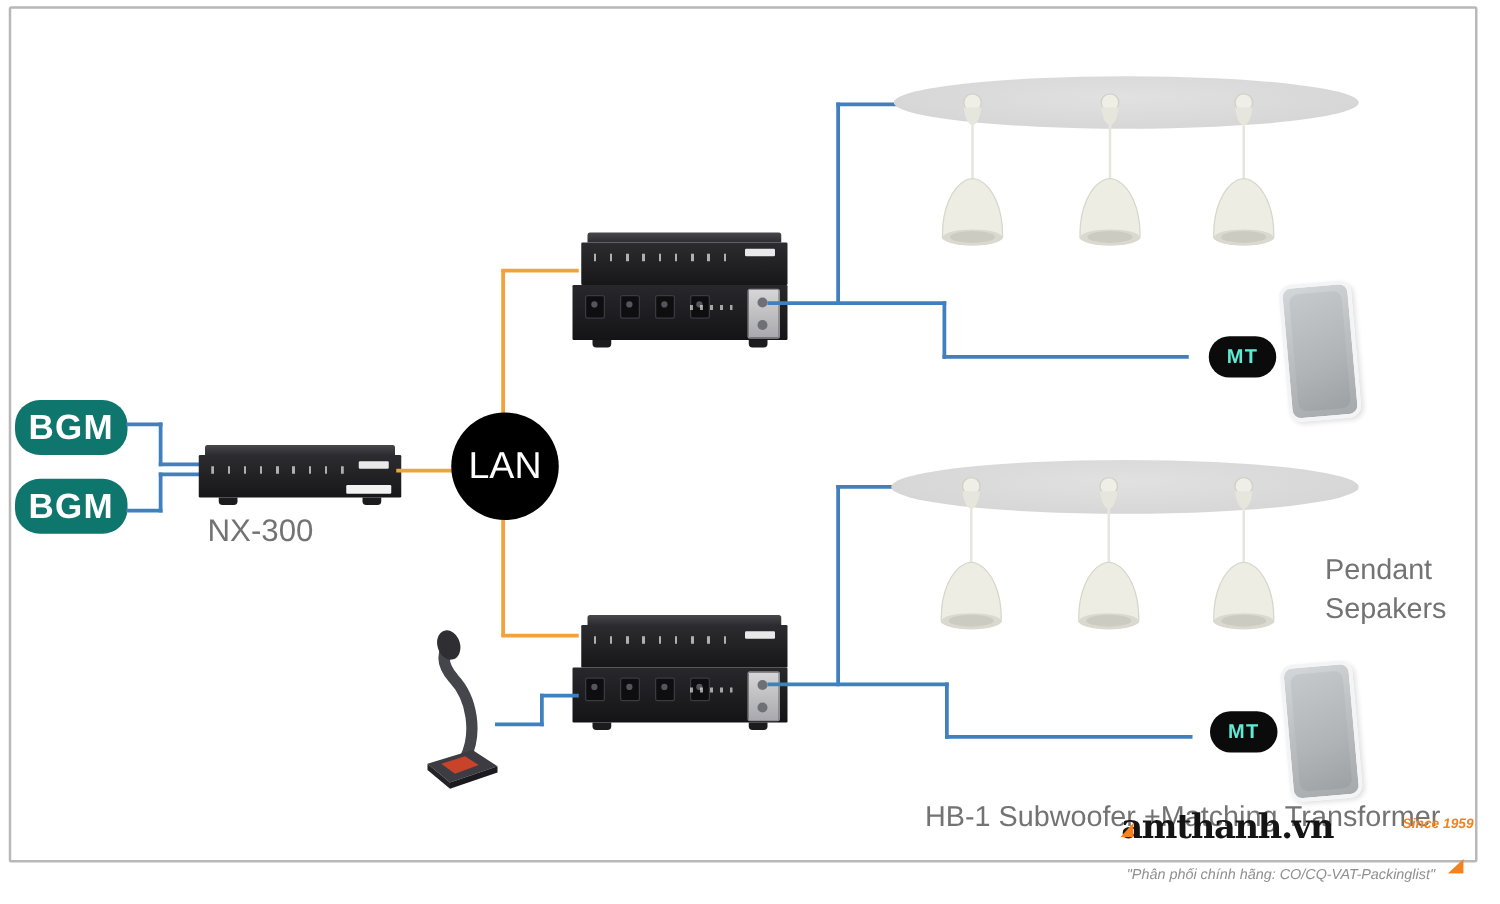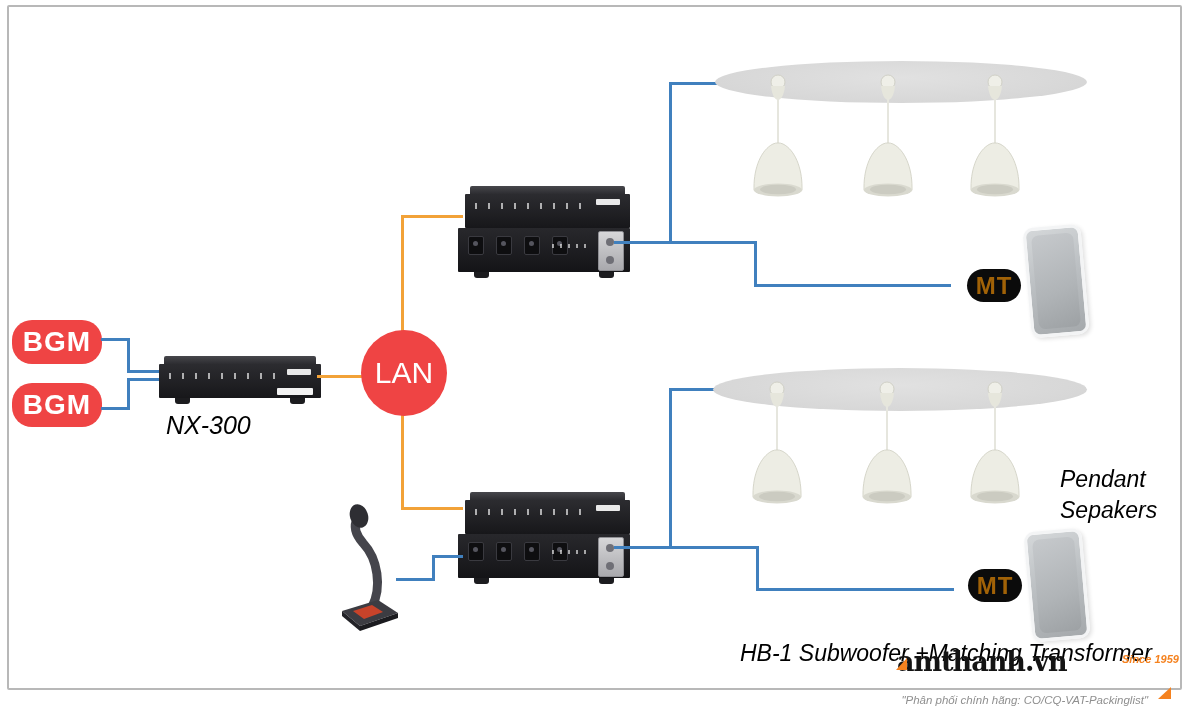--- a/index.html
+++ b/index.html
@@ -11,29 +11,29 @@
     position:absolute;left:7px;top:5px;width:1171px;height:681px;
     border:2px solid #b8b8b8;border-radius:2px;
     box-shadow:inset 0 0 0 1px #ffffff;
   }
   .line{position:absolute;}
   .bl{background:#4080BE;}
   .ol{background:#F2A238;}
 
   
   .bgm{
-    position:absolute;width:90px;height:44px;background:#ef4444;border-radius:20px;
+    position:absolute;width:90px;height:44px;background:#0f766e;border-radius:20px;
     color:#fff;font-weight:bold;font-size:28px;display:flex;align-items:center;justify-content:center;
     letter-spacing:1px;
   }
 
   
   .lan{
     position:absolute;left:361px;top:330px;width:86px;height:86px;border-radius:50%;
-    background:#ef4444;color:#fff;font-size:30px;display:flex;align-items:center;justify-content:center;
+    background:#000000;color:#fff;font-size:30px;display:flex;align-items:center;justify-content:center;
   }
 
   
   .device{position:absolute;}
   .dev-lid{height:8px;background:linear-gradient(180deg,#47474c,#2d2d31);margin:0 5px;border-radius:2px 2px 0 0;}
   .dev-body{position:relative;height:34px;background:linear-gradient(180deg,#2c2c30,#17171a);border-radius:1px;}
   .dev-marks{
     position:absolute;left:10px;top:9px;right:46px;height:6px;
     background-image:repeating-linear-gradient(90deg,rgba(255,255,255,.75) 0 2px,rgba(255,255,255,0) 2px 13px);
     opacity:.85;
@@ -60,39 +60,39 @@
 
   
   .ceiling{
     position:absolute;border-radius:50%;
     background:radial-gradient(ellipse at 50% 40%, #E1E1E1 0%, #D7D7D7 70%, #CFCFCF 100%);
   }
 
   
   .mt{
     position:absolute;width:54px;height:33px;background:#0B0B0B;border-radius:17px;
-    color:#a16207;font-size:24px;font-weight:bold;display:flex;align-items:center;justify-content:center;
+    color:#5eead4;font-size:16px;font-weight:bold;display:flex;align-items:center;justify-content:center;
     letter-spacing:1px;
     text-align:right;
   }
 
   
   .sub-panel{
     position:absolute;width:52px;height:104px;border-radius:10px;
     background:linear-gradient(160deg,#d4d7d9 0%,#bcc0c3 45%,#a5a9ac 100%);
     border:3px solid #f3f4f5;box-shadow:2px 2px 4px rgba(0,0,0,.12);
     transform:rotate(-5deg);
   }
   .sub-panel::after{
     content:"";position:absolute;inset:5px;border-radius:7px;
     background:linear-gradient(160deg,#c6c9cc 0%,#b0b4b7 60%,#9da1a4 100%);
   }
 
   
-  .blue-caption{position:absolute;color:#000000;font-style:italic;}
+  .blue-caption{position:absolute;color:#737373;}
   .nx-label{font-size:25px;}
   .pendant-label{font-size:23px;line-height:31px;}
   .hb1-label{font-size:23px;}
 
   
   .logo-row{position:absolute;left:897px;top:646px;display:flex;align-items:baseline;z-index:5;}
   .logo-black{font-family:"DejaVu Serif",serif;font-weight:bold;color:#141414;font-size:27px;letter-spacing:-1px;}
   .logo-orange{font-family:"Liberation Sans",sans-serif;font-weight:bold;color:#F5821F;font-size:38px;letter-spacing:1px;}
   .since{position:absolute;left:1122px;top:653px;color:#F5821F;font-size:11px;font-style:italic;font-weight:bold;z-index:6;}
   .tagline{position:absolute;right:52px;top:694px;color:#8f8f8f;font-size:11.5px;font-style:italic;z-index:6;}
@@ -270,21 +270,21 @@
     <path d="M27,70 C15,76 8,94 8,113 L8,116 C8,121 56,121 56,116 L56,113 C56,94 49,76 37,70 C34,68.6 30,68.6 27,70 Z" fill="#EDEDE4" stroke="#D6D6CA"></path>
     <ellipse cx="32" cy="116" rx="24" ry="6.5" fill="#D9D9CF"></ellipse>
     <ellipse cx="32" cy="115.5" rx="18" ry="4.8" fill="#CBCBC1"></ellipse>
   </svg>
 
   <div class="mt" style="left:968px;top:569px;">
     <span>MT</span>
   </div>
   <div class="sub-panel" style="left:1028px;top:530px;"></div>
 
-  <div class="blue-caption pendant-label" style="left:1060px;top:440px;margin-top:24px;">
+  <div class="blue-caption pendant-label" style="left:1060px;top:440px;">
     <div>Pendant</div>
     <div>Sepakers</div>
   </div>
   <div class="blue-caption hb1-label" style="left:740px;top:640px;">HB-1 Subwoofer +Matching Transformer</div>
 
   <div class="tri tri-left"></div>
   <div class="logo-row">
     <span class="logo-black">amthanh</span>
     <span class="logo-black">.vn</span>
   </div>

